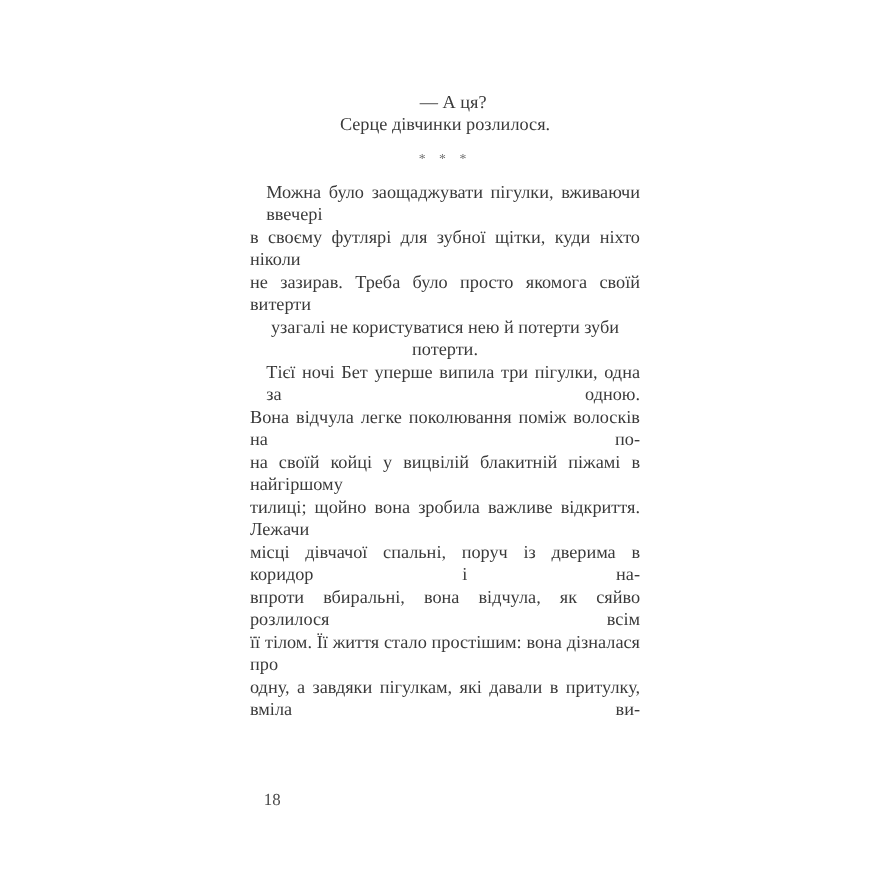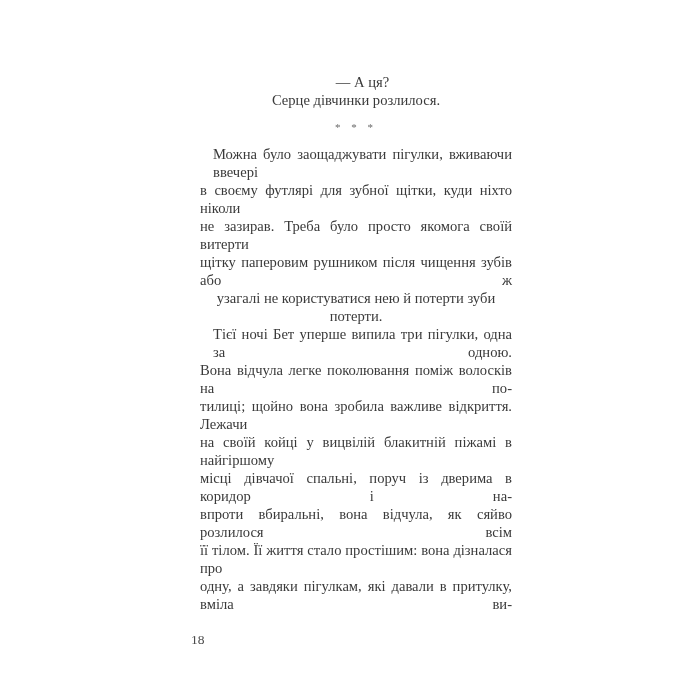--- a/index.html
+++ b/index.html
@@ -37,21 +37,21 @@
       text-align: justify;
       text-align-last: justify;
     }
     .line-l {
       display: block;
       text-align: center;
     }
     .indent { padding-left: 13px; }
     .page-number {
       position: absolute;
-      left: 191px;
+      left: 211px;
       top: 632px;
       font-family: "Liberation Serif", "DejaVu Serif", serif;
       font-size: 13.5px;
       color: #4a4a4a;
     }
   </style>
 </head>
 <body>
 
 <div class="page">
@@ -62,29 +62,28 @@
   <div>
     <span class="line-l">Серце дівчинки розлилося.</span>
   </div>
 
   <div class="sep">* * *</div>
 
   <div>
     <span class="line-j indent">Можна було заощаджувати пігулки, вживаючи ввечері</span>
     <span class="line-j">в своєму футлярі для зубної щітки, куди ніхто ніколи</span>
     <span class="line-j">не зазирав. Треба було просто якомога своїй витерти</span>
-    <span class="line-j">щітку паперовим рушником після чищення зубів або ж</span>
     <span class="line-l">узагалі не користуватися нею й потерти зуби потерти.</span>
   </div>
 
   <div>
     <span class="line-j indent">Тієї ночі Бет уперше випила три пігулки, одна за одною.</span>
     <span class="line-j">Вона відчула легке поколювання поміж волосків на по-</span>
+    <span class="line-j">на своїй койці у вицвілій блакитній піжамі в найгіршому</span>
     <span class="line-j">тилиці; щойно вона зробила важливе відкриття. Лежачи</span>
-    <span class="line-j">на своїй койці у вицвілій блакитній піжамі в найгіршому</span>
     <span class="line-j">місці дівчачої спальні, поруч із дверима в коридор і на-</span>
     <span class="line-j">впроти вбиральні, вона відчула, як сяйво розлилося всім</span>
     <span class="line-j">її тілом. Її життя стало простішим: вона дізналася про</span>
     <span class="line-j">одну, а завдяки пігулкам, які давали в притулку, вміла ви-</span>
 
   </div>
 
 </div>
 
 <div class="page-number">18</div>

